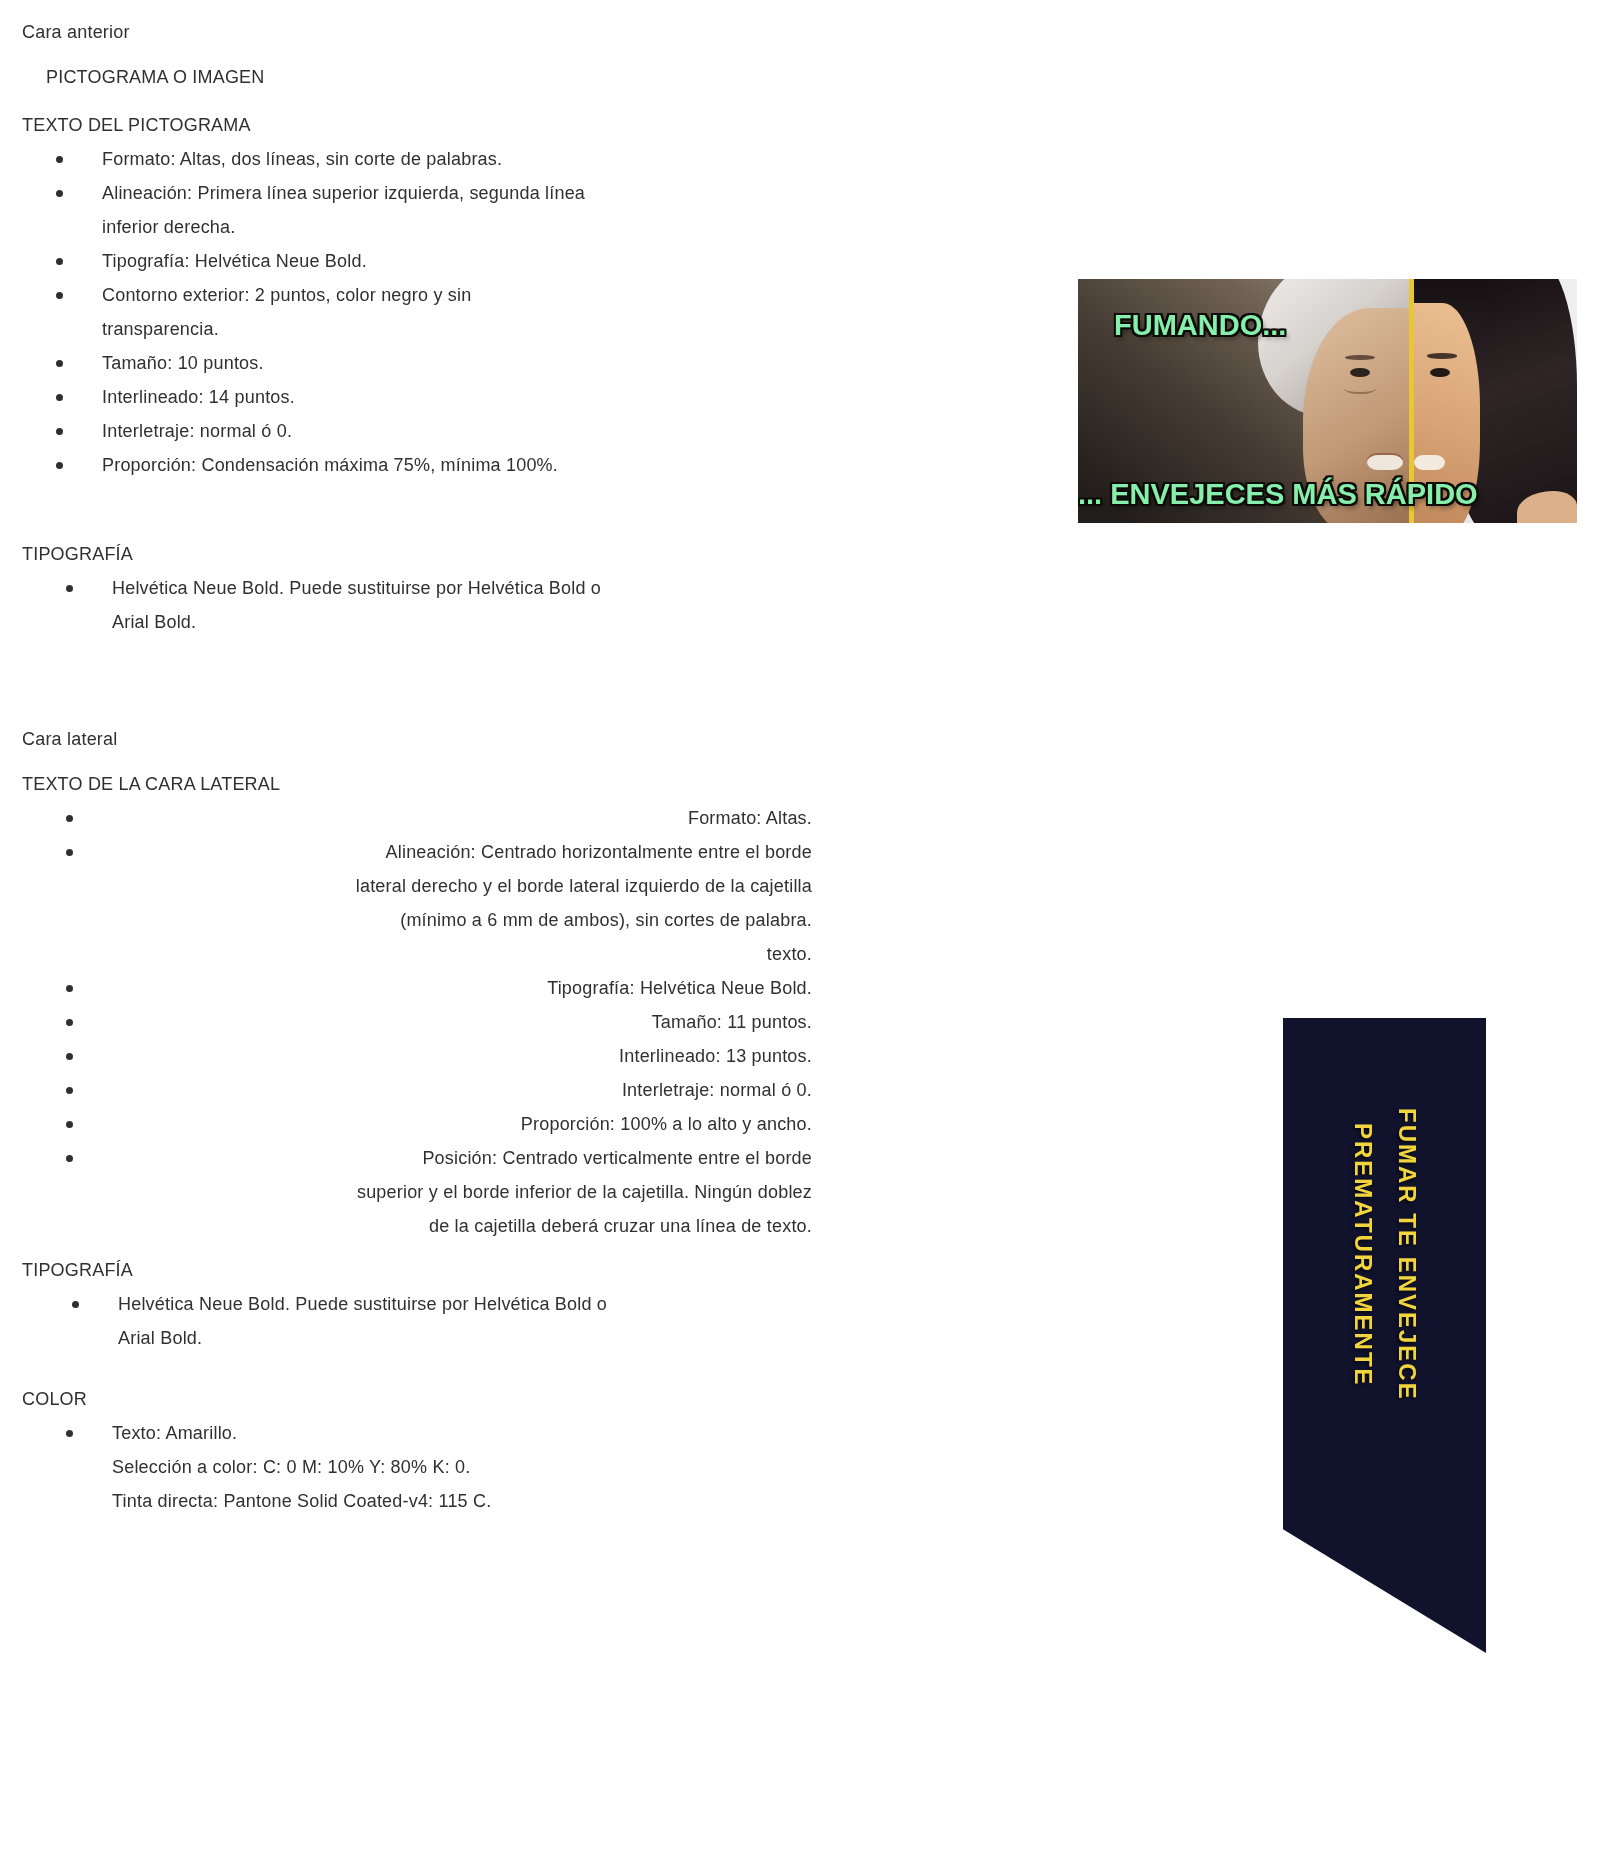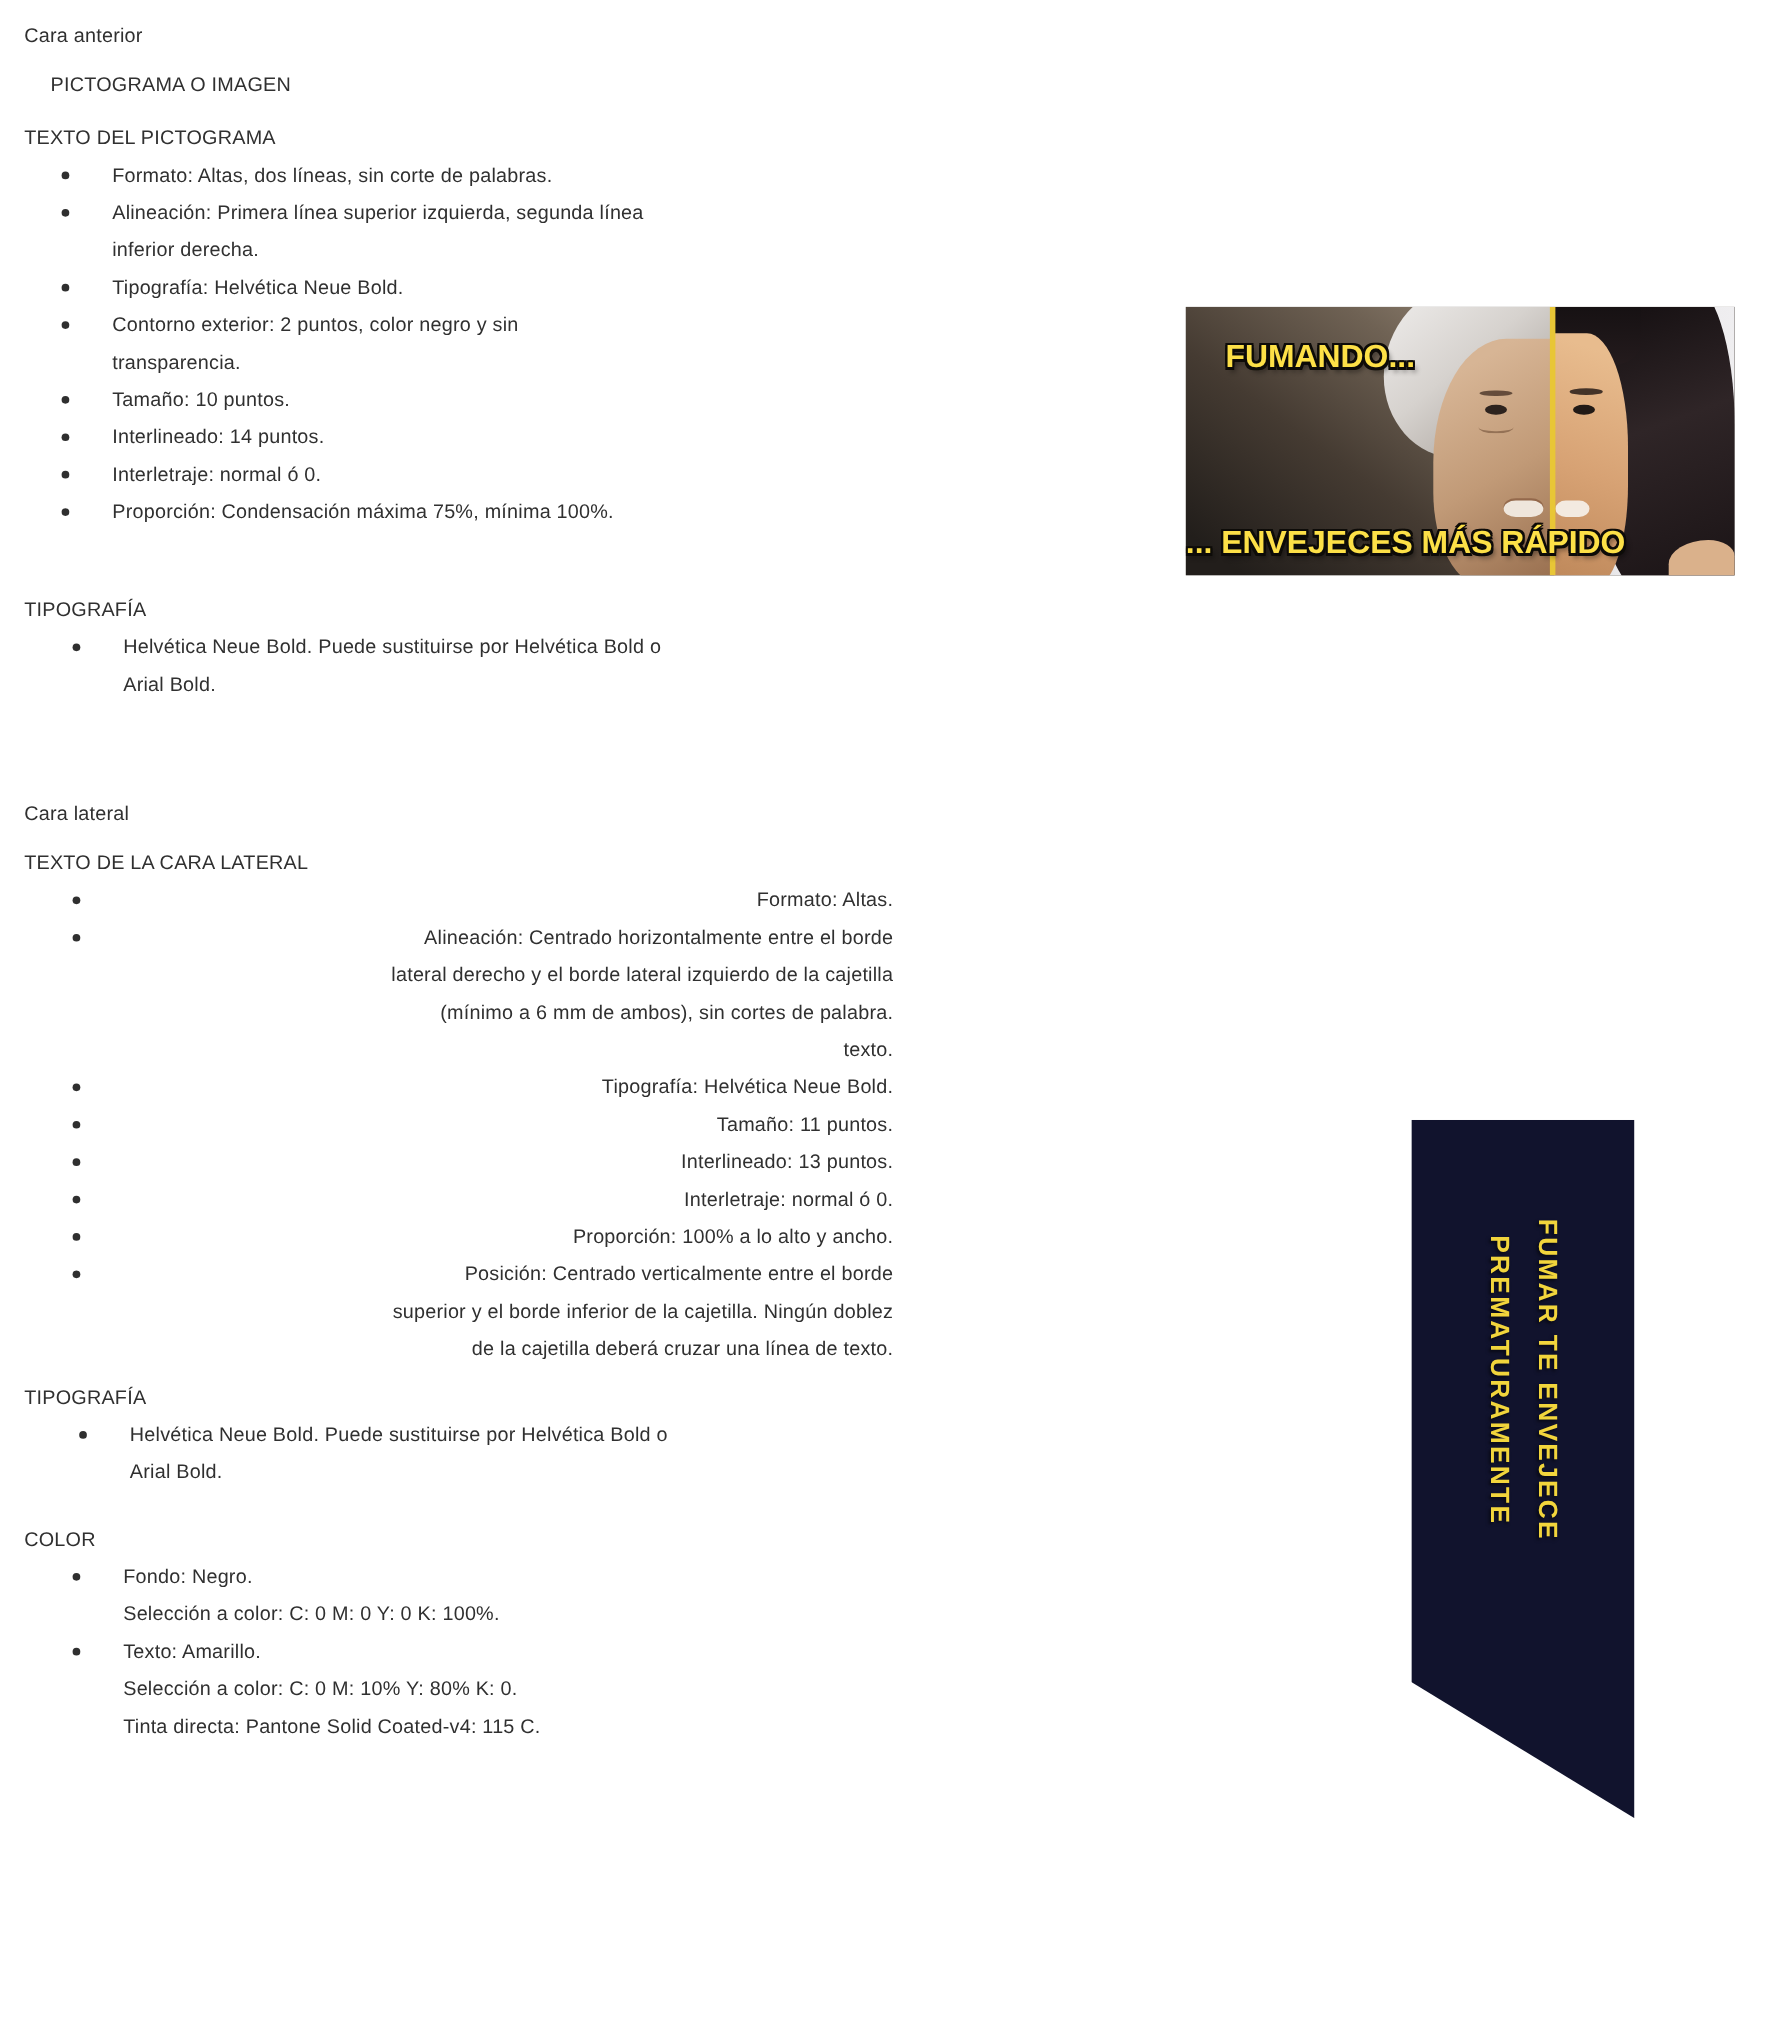--- a/index.html
+++ b/index.html
@@ -68,21 +68,21 @@
   .pg-young-face{ left:67%; top:10%; width:13.6%; height:94%; border-radius:0 55% 45% 0 / 0 45% 40% 0;
     background:linear-gradient(200deg,#e8bc8e 10%,#d7a274 55%,#c08a5c 95%); }
   .pg-young-brow{ left:69.9%; top:30.5%; width:6%; height:2.2%; border-radius:50%; background:rgba(40,28,24,.85); }
   .pg-young-eye{ left:70.6%; top:36.5%; width:4%; height:3.8%; border-radius:50%; background:#221a16; }
   .pg-young-mouth{ left:67.4%; top:72%; width:6.2%; height:6.4%; border-radius:35%/55%;
     background:#f3eae0; }
   .pg-shoulder{ left:88%; bottom:-2%; width:12%; height:15%; border-radius:60% 40% 0 0; background:#dab18b; }
   .pg-divider { left:66.4%; top:0; width:5px; height:100%; background:#e8c636; }
 
   .picto-caption {
-    position:absolute; z-index:5; font-weight:bold; font-size:29px; color:#fde047;
+    position:absolute; z-index:5; font-weight:bold; font-size:29px; color:#86efac;
     letter-spacing:0; white-space:nowrap;
     text-shadow:
       -2px -2px 0 #0d0b08, 2px -2px 0 #0d0b08, -2px 2px 0 #0d0b08, 2px 2px 0 #0d0b08,
       -2px 0 0 #0d0b08, 2px 0 0 #0d0b08, 0 -2px 0 #0d0b08, 0 2px 0 #0d0b08,
       3px 4px 5px rgba(0,0,0,.45);
   }
   .picto-caption.top    { left:36px; top:30px; }
   .picto-caption.bottom { left:0; right:0; bottom:12px; text-align:left; }
 
   
@@ -238,27 +238,20 @@
         <span class="dot"></span>
         <div class="lines">
           <div>Helvética Neue Bold. Puede sustituirse por Helvética Bold o</div>
           <div>Arial Bold.</div>
         </div>
       </li>
   </ul>
 
   <div class="line h-caps m-color">COLOR</div>
   <ul class="bullets ind2 m-color-list">
-    <li>
-        <span class="dot"></span>
-        <div class="lines">
-          <div>Fondo: Negro.</div>
-          <div>Selección a color: C: 0 M: 0 Y: 0 K: 100%.</div>
-        </div>
-      </li>
     <li>
         <span class="dot"></span>
         <div class="lines">
           <div>Texto: Amarillo.</div>
           <div>Selección a color: C: 0 M: 10% Y: 80% K: 0.</div>
           <div>Tinta directa: Pantone Solid Coated-v4: 115 C.</div>
         </div>
       </li>
   </ul>
 

